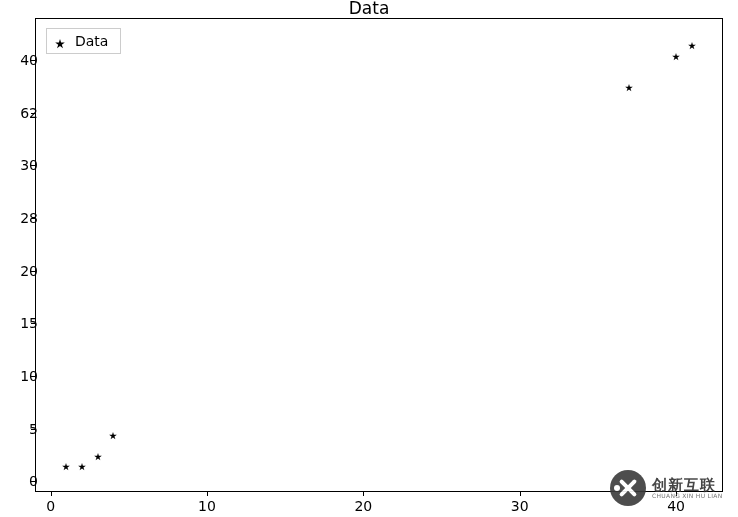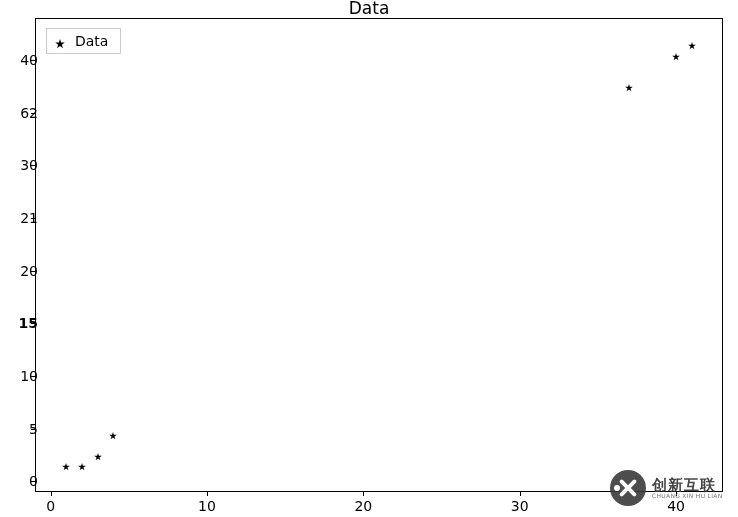--- a/index.html
+++ b/index.html
@@ -141,25 +141,25 @@
   <div class="plot-area"></div>
 
   <div id="yticks">
       <div class="tick-y" style="top: 481.467px; left: 31px; right: auto;"></div>
       <div class="tick-y-label" style="top: 481.467px;">0</div>
       <div class="tick-y" style="top: 428.8px; left: 31px; right: auto;"></div>
       <div class="tick-y-label" style="top: 428.8px;">5</div>
       <div class="tick-y" style="top: 376.133px; left: 31px; right: auto;"></div>
       <div class="tick-y-label" style="top: 376.133px;">10</div>
       <div class="tick-y" style="top: 323.467px; left: 31px; right: auto;"></div>
-      <div class="tick-y-label" style="top: 323.467px; font-weight: bold;">15</div>
+      <div class="tick-y-label" style="top: 323.467px;">15</div>
       <div class="tick-y" style="top: 270.8px; left: 31px; right: auto;"></div>
       <div class="tick-y-label" style="top: 270.8px;">20</div>
       <div class="tick-y" style="top: 218.133px; left: 31px; right: auto;"></div>
-      <div class="tick-y-label" style="top: 218.133px;">21</div>
+      <div class="tick-y-label" style="top: 218.133px;">28</div>
       <div class="tick-y" style="top: 165.467px; left: 31px; right: auto;"></div>
       <div class="tick-y-label" style="top: 165.467px;">30</div>
       <div class="tick-y" style="top: 112.8px; left: 31px; right: auto;"></div>
       <div class="tick-y-label" style="top: 112.8px;">62</div>
       <div class="tick-y" style="top: 60.1333px; left: 31px; right: auto;"></div>
       <div class="tick-y-label" style="top: 60.1333px;">40</div>
     </div>
   <div id="xticks">
       <div class="tick-x" style="left: 50.6364px;"></div>
       <div class="tick-x-label" style="left: 50.6364px;">0</div>

